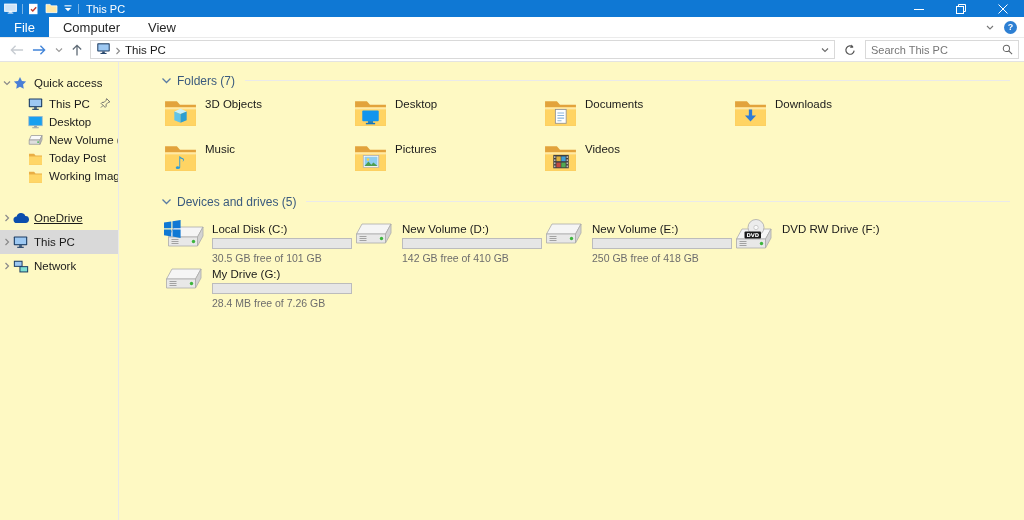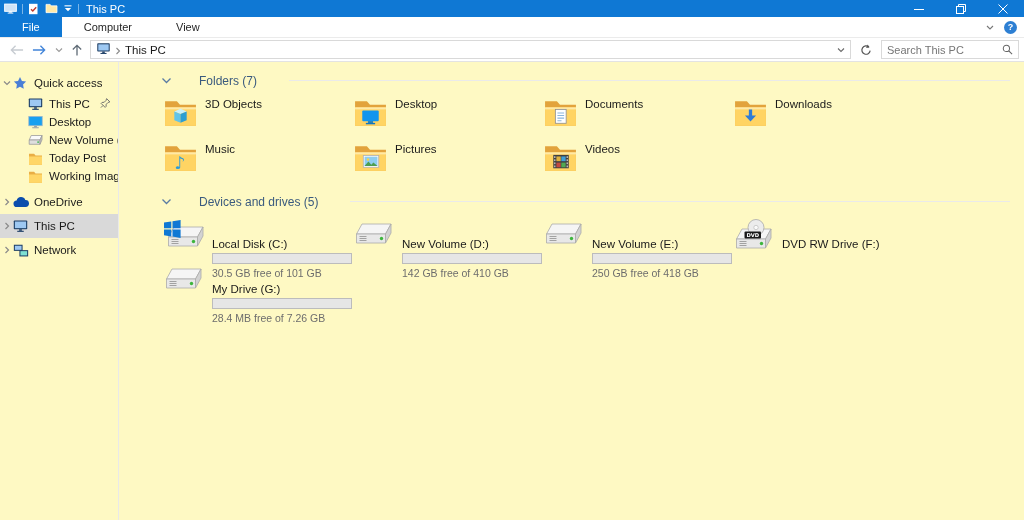--- a/index.html
+++ b/index.html
@@ -12,60 +12,60 @@
   .tb-appicon { margin-left:4px; display:flex; align-items:center; }
   .qat { display:flex; align-items:center; margin-left:5px; gap:6px; }
   .qat-sep { width:1px; height:10px; background:rgba(255,255,255,.45); }
   .qat-btn { display:flex; align-items:center; }
   .tb-title { color:#fff; font-size:11px; margin-left:7px; white-space:nowrap; }
   .tb-controls { margin-left:auto; display:flex; height:100%; }
   .tb-ctl { width:42px; height:100%; display:flex; align-items:center; justify-content:center; }
 
   
   .menubar { height:21px; background:#fff; border-bottom:1px solid #ebebeb; display:flex; align-items:stretch; flex-shrink:0; }
-  .tab { padding:0 22px; display:flex; align-items:center; font-size:11px; color:#262626; }
+  .tab { padding:0 14px; display:flex; align-items:center; font-size:13px; color:#262626; }
   .tab.active { background:#0f78d4; color:#fff; }
   .ribbon-right { margin-left:auto; display:flex; align-items:center; gap:9px; padding-right:7px; }
   .help-circle { width:13px; height:13px; border-radius:50%; background:#2d7fd3; color:#fff; font-size:9px; font-weight:bold; display:flex; align-items:center; justify-content:center; }
 
   
   .navbar { height:24px; display:flex; align-items:center; padding:0 5px; flex-shrink:0; border-bottom:1px solid #e3e3e3; background:#fff; }
   .nav-btn { display:flex; align-items:center; justify-content:center; padding:0 4px; height:100%; }
   .addressbar { flex:1; height:19px; border:1px solid #d9d9d9; background:#fff; display:flex; align-items:center; margin:0 5px 0 3px; padding-left:5px; }
   .ab-text { font-size:11.5px; margin:0 4px; }
   .ab-spacer { flex:1; }
   .ab-btn { width:19px; height:100%; display:flex; align-items:center; justify-content:center; }
   .refresh-btn { width:20px; height:19px; display:flex; align-items:center; justify-content:center; margin-right:5px; }
-  .searchbox { width:138px; height:19px; border:1px solid #d9d9d9; display:flex; align-items:center; padding:0 5px; background:#fff; }
+  .searchbox { width:154px; height:19px; border:1px solid #d9d9d9; display:flex; align-items:center; padding:0 5px; background:#fff; }
   .searchbox input { border:none; outline:none; flex:1; font-size:11px; font-family:"Liberation Sans",sans-serif; color:#444; width:10px; background:transparent; }
   .searchbox input::placeholder { color:#767676; }
 
   
   .content { flex:1; display:flex; min-height:0; }
   .sidebar { width:119px; flex-shrink:0; border-right:1px solid #e9e9e9; padding-top:9px; overflow:hidden; }
   .side-item { display:flex; align-items:center; font-size:11.5px; position:relative; white-space:nowrap; }
   .side-item.root { height:24px; padding-left:0;align-items:center; }
   .side-item.child { height:18px; padding-left:28px; }
   .side-item .chev { width:13px; display:flex; align-items:center; justify-content:center; flex-shrink:0; }
   .side-item .s-icon { width:18px; display:flex; align-items:center; flex-shrink:0; }
   .side-item .s-label { margin-left:3px; overflow:hidden; }
   .side-item.selected { background:#d9d9d9; }
   .side-item .pin { position:absolute; right:7px; top:50%; transform:translateY(-50%); }
-  .side-gap { margin-top:5px; }
+  .side-gap { margin-top:21px;text-decoration:underline; }
 
   .main { flex:1; padding:11px 8px 0 42px; overflow:hidden; }
-  .group-header { display:flex; align-items:center; height:15px; margin-bottom:8px;gap:22px; }
+  .group-header { display:flex; align-items:center; height:15px; margin-bottom:8px; }
   .group-header .g-chev { margin-right:5px; display:flex; align-items:center; }
   .group-header .g-label { font-size:12px; color:#3a5a7e; white-space:nowrap; }
   .group-header .g-rule { flex:1; height:1px; background:#eaeaea; margin-left:10px; margin-right:6px; }
   .tiles { display:grid; grid-template-columns:repeat(4,190px); row-gap:1px; margin-bottom:9px; }
   .tile { display:flex; gap:7px; height:44px; align-items:flex-start; padding:2px 4px 0 2px; }
   .t-icon { flex-shrink:0; display:flex; }
   .f-label { font-size:11.5px; margin-top:0; white-space:nowrap; }
-  .d-info { display:flex; flex-direction:column; margin-top:19px; }
+  .d-info { display:flex; flex-direction:column; margin-top:4px; }
   .d-name { font-size:11.5px; white-space:nowrap; }
   .d-bar { width:140px; height:11px; border:1px solid #bcbcbc; background:#e6e6e6; margin-top:3px; }
   .d-fill { height:100%; }
   .d-free { font-size:10.5px; color:#6d6d6d; margin-top:3px; white-space:nowrap; }
 </style>
 </head>
 <body>
 
 <div class="window">
 

